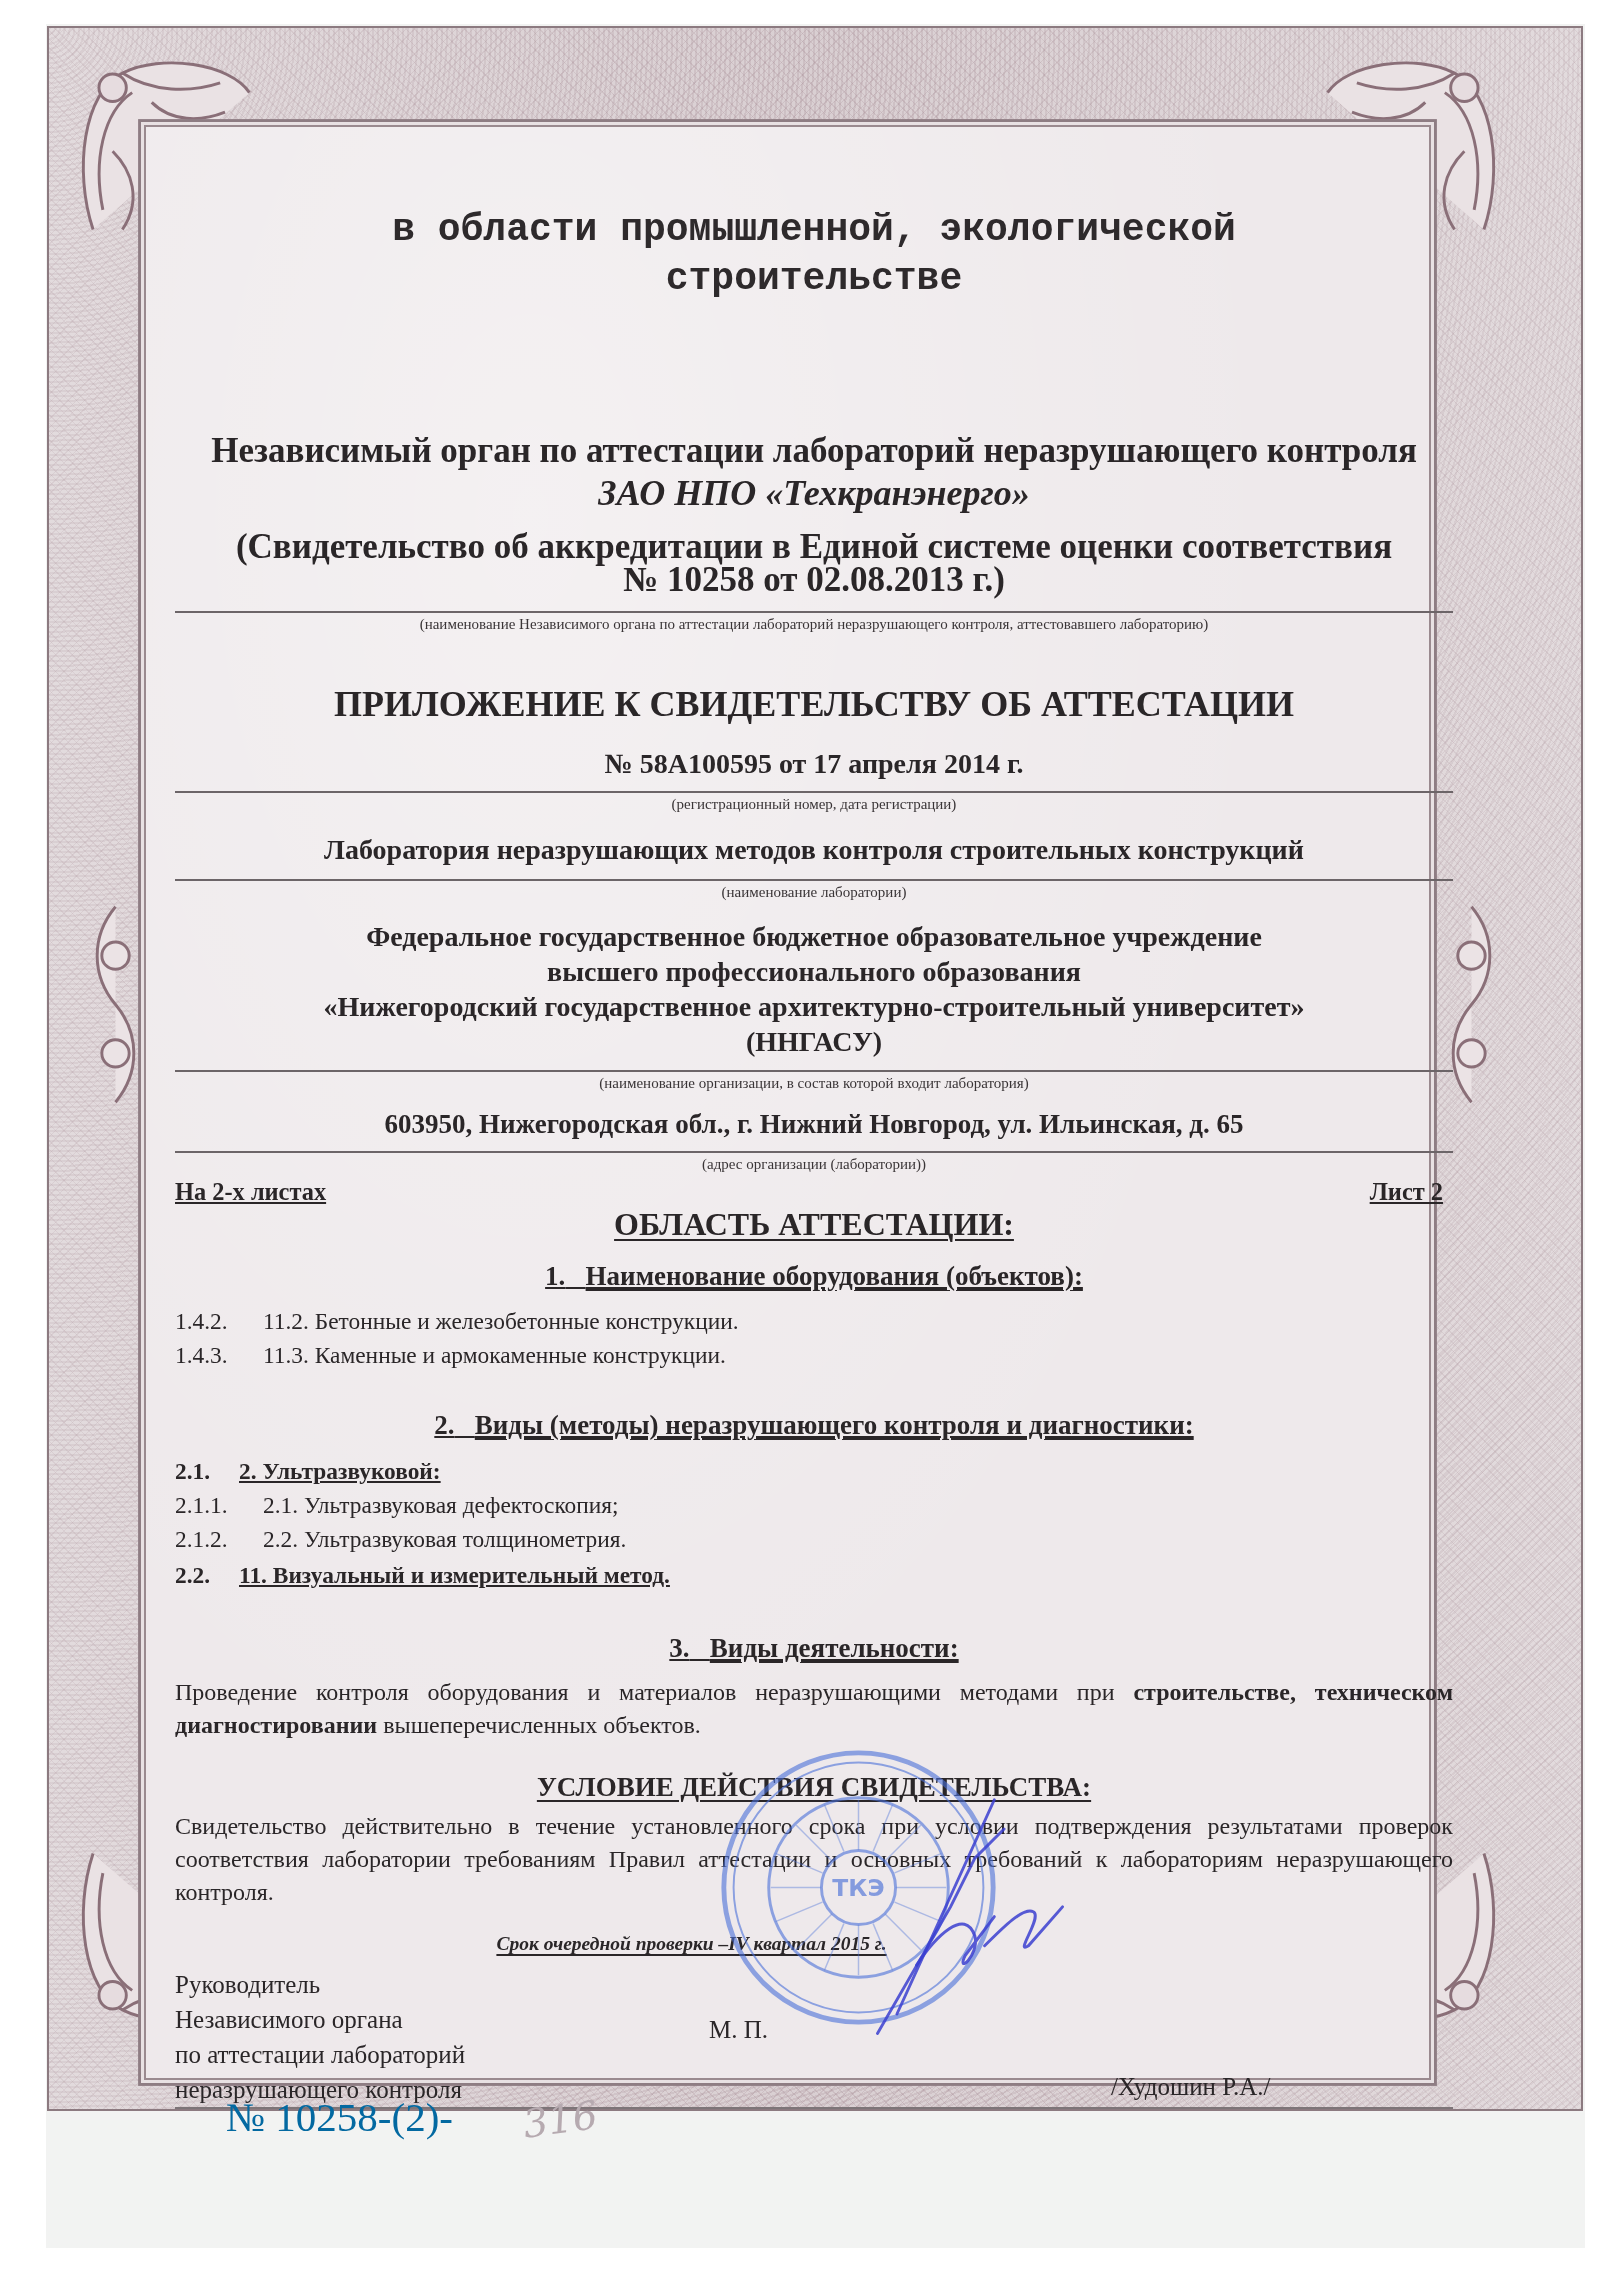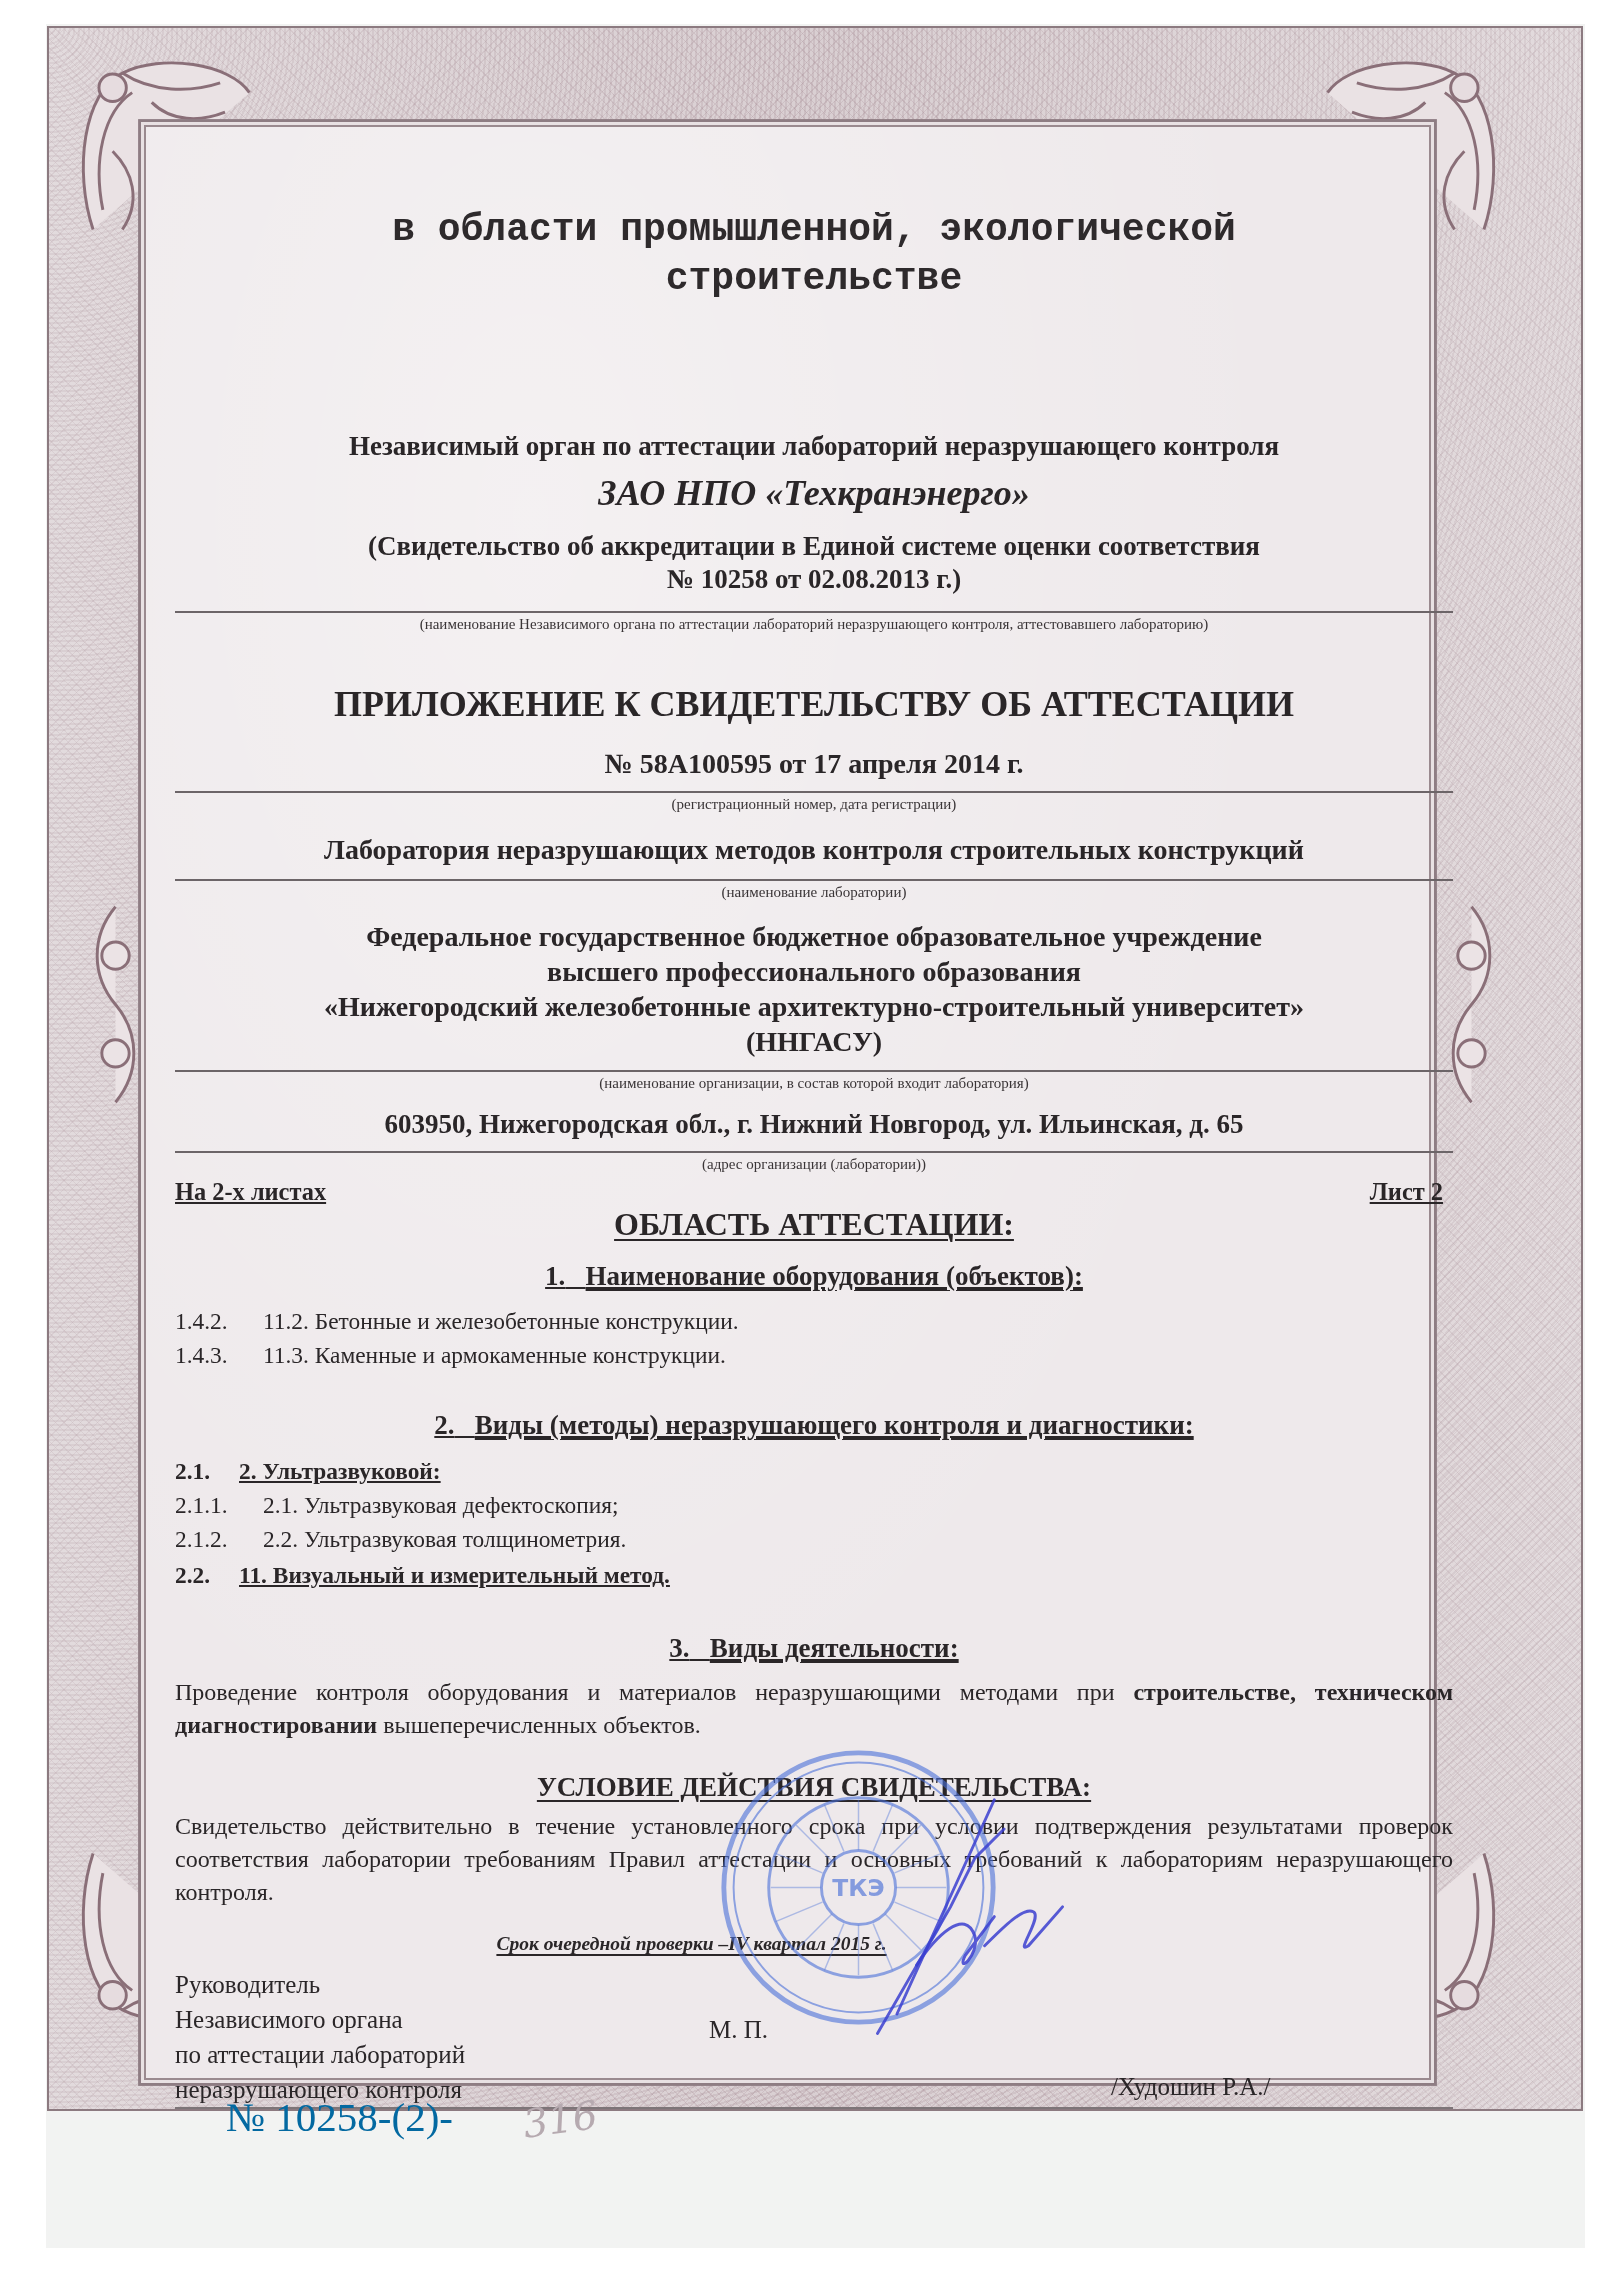--- a/index.html
+++ b/index.html
@@ -60,21 +60,21 @@
   .content {
     position: absolute; left: 29px; top: 0; width: 1268px;
   }
   .mono-title {
     position: absolute; left: 0; width: 1278px; top: 78px; text-align: center;
     font-family: "Liberation Mono", "DejaVu Sans Mono", monospace; font-weight: bold;
     font-size: 38px; line-height: 49px; color: #2e2a2c;
   }
   .center { position: absolute; left: 0; width: 1278px; text-align: center; }
   .b { font-weight: bold; text-decoration: underline; }
-  .h1 { font-size: 27px; font-weight: bold; }
+  .h1 { font-size: 35px; font-weight: bold; }
   .h2 { font-size: 36px; font-weight: bold; font-style: italic; }
   .rule { position: absolute; left: 0; width: 1278px; height: 0; border-top: 2px solid #6c6568; }
   .caption { font-size: 15px; color: #3a3537; }
   .txt { position: absolute; font-size: 23.4px; }
   .u { text-decoration: underline; text-underline-offset: 3.9px; text-decoration-thickness: 2px; }
   .list-line { position: absolute; left: 0; font-size: 23.4px; }
   .just {
     position: absolute; left: 0; width: 1278px; font-size: 24px; line-height: 33px;
     text-align: justify; text-align-last: left;
   }
@@ -188,21 +188,21 @@
     <div class="rule" style="top:664px;"></div>
     <div class="center caption" style="top:669px;">(регистрационный номер, дата регистрации)</div>
 
     <div class="center h1" style="top:707px; font-size:28px;">Лаборатория неразрушающих методов контроля строительных конструкций</div>
     <div class="rule" style="top:752px;"></div>
     <div class="center caption" style="top:757px;">(наименование лаборатории)</div>
 
     <div class="center h1" style="top:792px; font-size:28px; line-height:35px;">
       <div>Федеральное государственное бюджетное образовательное учреждение</div>
       <div>высшего профессионального образования</div>
-      <div>«Нижегородский железобетонные архитектурно-строительный университет»</div>
+      <div>«Нижегородский государственное архитектурно-строительный университет»</div>
       <div>(ННГАСУ)</div>
     </div>
     <div class="rule" style="top:943px;"></div>
     <div class="center caption" style="top:948px;">(наименование организации, в состав которой входит лаборатория)</div>
 
     <div class="center h1" style="top:982px; font-size:27px;">603950, Нижегородская обл., г. Нижний Новгород, ул. Ильинская, д. 65</div>
     <div class="rule" style="top:1024px;"></div>
     <div class="center caption" style="top:1029px;">(адрес организации (лаборатории))</div>
 
     <div class="txt b" style="left:0; top:1051px; font-size:24.4px;">На 2-х листах</div>

